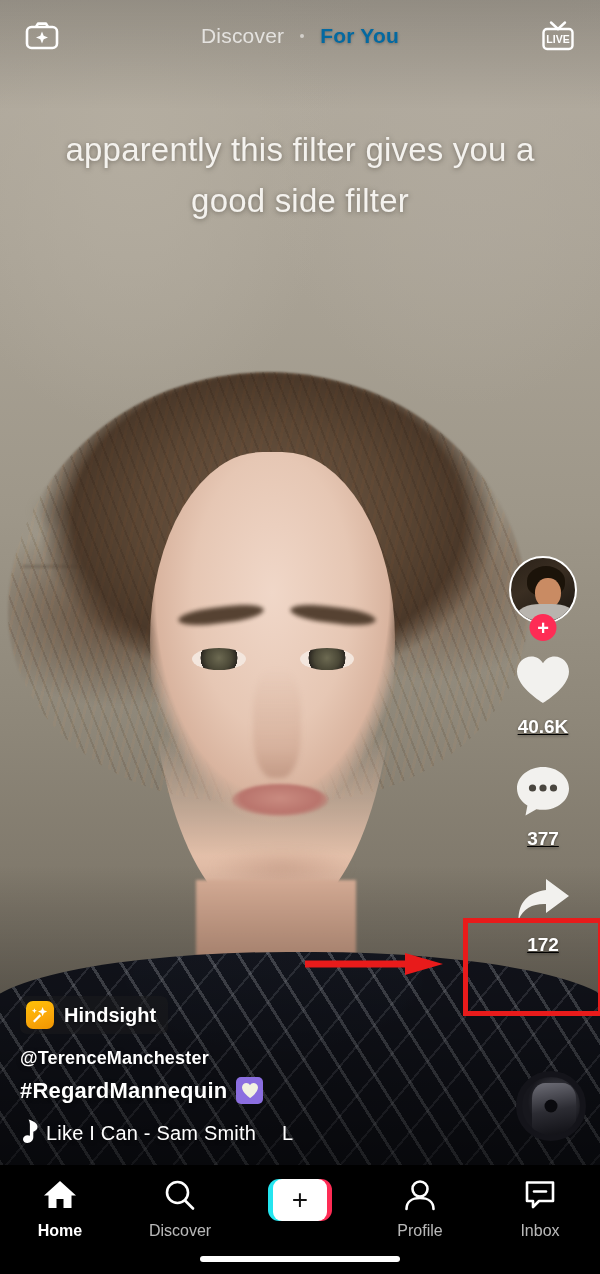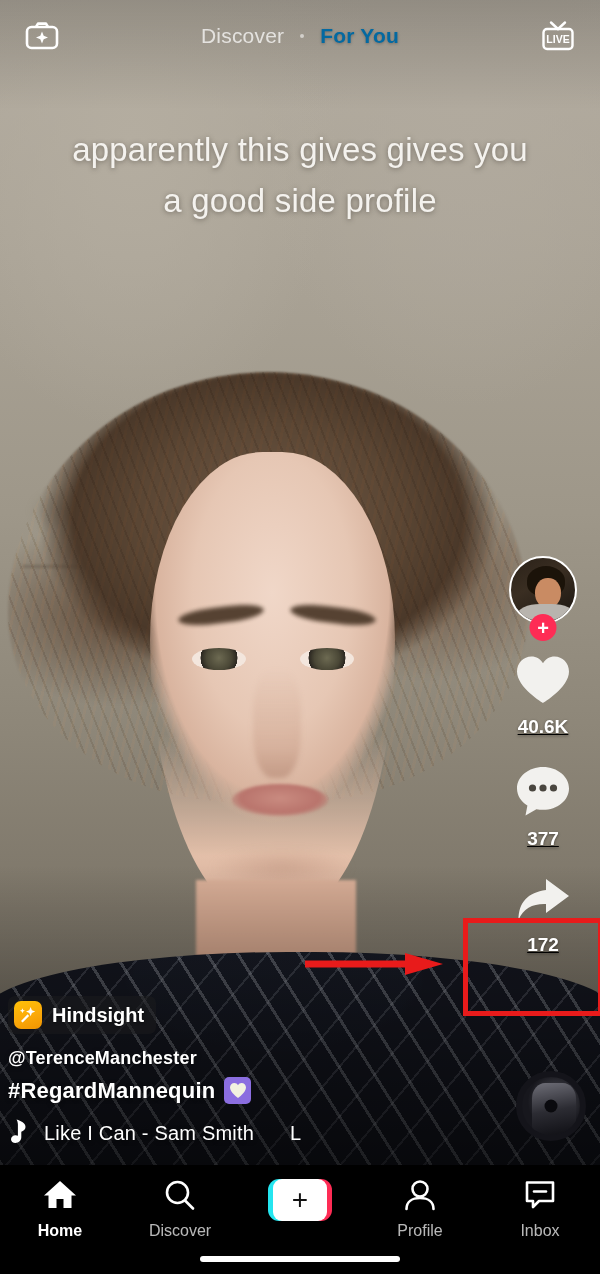--- a/index.html
+++ b/index.html
@@ -125,35 +125,35 @@
     background:
       radial-gradient(circle at 50% 50%, #0c0c12 0 16%, rgba(0,0,0,0) 17%),
       radial-gradient(ellipse 60% 60% at 58% 42%, #5b5b63 0%, #33333a 48%, #17171d 80%),
       #101016;
     border:6px solid #14141a; overflow:hidden; position:relative;
   }
   .disc-photo { position:absolute; left:10px; top:6px; width:44px; height:52px; background:linear-gradient(170deg,#6e6e77 0%, #2c2c33 52%, #0f0f14 100%); border-radius:30% 30% 18% 18%; }
   .disc-hub { position:absolute; left:50%; top:50%; transform:translate(-50%,-50%); width:13px; height:13px; border-radius:50%; background:#0a0a0e; }
 
   
-  .meta { position:absolute; left:8px; bottom:126px; width:430px; }
+  .meta { position:absolute; left:20px; bottom:126px; width:430px; }
   .effect-badge {
     display:inline-flex; align-items:center; gap:10px;
     background:rgba(28,28,30,.55); border-radius:7px; padding:5px 12px 5px 6px; margin-bottom:14px;
   }
   .effect-icon {
     width:28px; height:28px; border-radius:7px;
     background:linear-gradient(160deg,#ffc107 0%, #fba90a 55%, #f09400 100%);
     display:flex; align-items:center; justify-content:center;
   }
   .effect-name { color:#fff; font-size:20px; font-weight:700; text-shadow:0 1px 3px rgba(0,0,0,.5); }
   .handle { color:#fff; font-size:18px; font-weight:700; letter-spacing:.2px; text-shadow:0 1px 4px rgba(0,0,0,.6); margin-bottom:8px; }
   .desc { color:#fff; font-size:22px; font-weight:700; letter-spacing:.2px; text-shadow:0 1px 4px rgba(0,0,0,.6); display:flex; align-items:center; gap:9px; margin-bottom:14px; }
   .emoji-tile { width:27px; height:27px; border-radius:5px; background:#8b6ee0; display:flex; align-items:center; justify-content:center; }
-  .music-row { display:flex; align-items:center; gap:14px; }
+  .music-row { display:flex; align-items:center; gap:4px; }
   .music-title { color:#fff; font-size:20px; font-weight:400; letter-spacing:.2px; text-shadow:0 1px 4px rgba(0,0,0,.6); white-space:nowrap; }
   .music-marquee-tail { color:#fff; font-size:20px; margin-left:22px; }
 
   
   .annot-box { position:absolute; left:463px; top:918px; width:140px; height:98px; border:5px solid #e81b1b; pointer-events:none; }
   .annot-arrow { position:absolute; left:305px; top:952px; width:140px; height:24px; pointer-events:none; }
 
   
   .bottomnav {
     position:absolute; left:0; right:0; bottom:0; height:109px; background:#000;
@@ -215,21 +215,21 @@
 
     <div class="top-icon">
       <svg width="36" height="32" viewBox="0 0 36 32" fill="none">
         <path d="M11 2.5 L18 9 L25 2.5" stroke="#fff" stroke-width="2.4" fill="none" stroke-linecap="round"></path>
         <rect x="3.5" y="9" width="29" height="20" rx="3.5" stroke="#fff" stroke-width="2.4"></rect>
         <text x="18" y="23" font-family="Liberation Sans, sans-serif" font-size="10.5" font-weight="700" fill="#fff" text-anchor="middle">LIVE</text>
       </svg>
     </div>
   </div>
 
-  <div class="caption-overlay">apparently this gives gives you a good side profile</div>
+  <div class="caption-overlay">apparently this filter gives you a good side filter</div>
 
   <div class="rail">
 
     <div class="avatar-wrap">
       <div class="avatar">
         <div class="av-hair"></div>
         <div class="av-face"></div>
         <div class="av-body"></div>
       </div>
       <div class="follow-plus">+</div>

